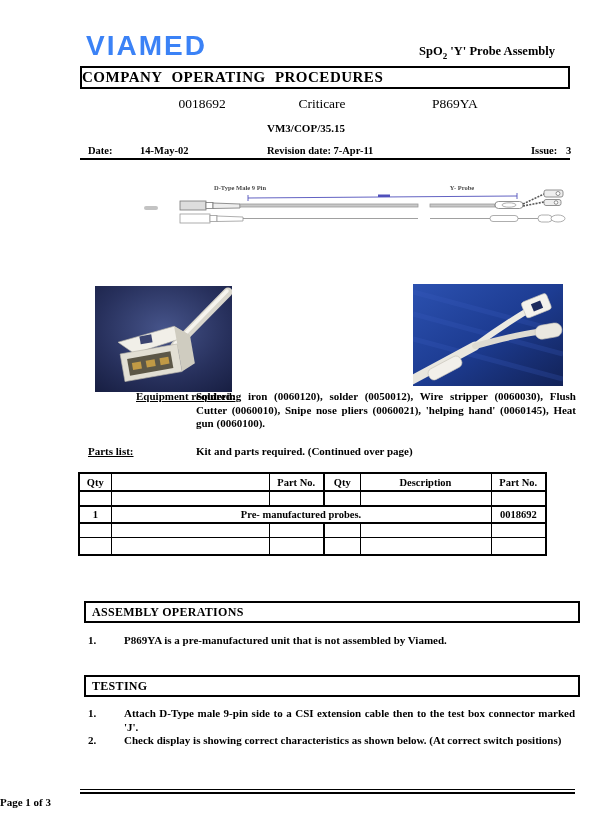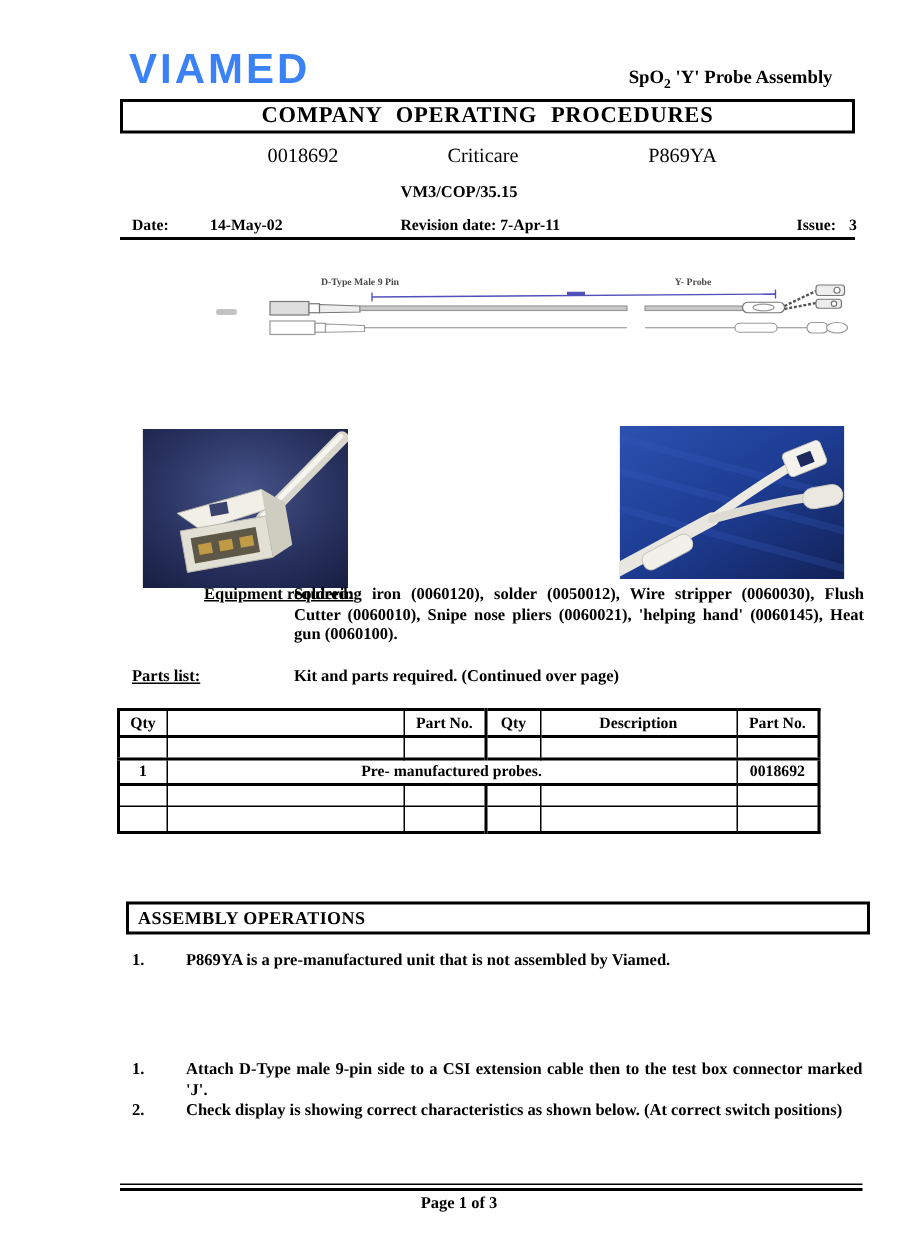--- a/index.html
+++ b/index.html
@@ -7,21 +7,21 @@
     position:relative;width:612px;height:828px;margin:0 auto;background:#ffffff;
     font-family:"Liberation Serif","DejaVu Serif",serif;color:#000;overflow:hidden;
   }
   .abs{position:absolute;}
   
   .logo{left:86px;top:30px;font-family:"Liberation Sans","DejaVu Sans",sans-serif;
         font-weight:bold;font-size:28px;letter-spacing:2px;color:#3b82f6;}
   .prod-title{right:57px;top:44px;font-size:12.5px;font-weight:bold;white-space:nowrap;}
   .prod-title sub{font-size:9px;}
   .cop-box{left:80px;top:66px;width:486px;height:19px;border:2px solid #000;
-           text-align:center;font-weight:bold;font-size:15px;line-height:19px;
+           font-weight:bold;font-size:15px;line-height:19px;
            letter-spacing:.5px;word-spacing:5px;}
   .code{top:96px;width:120px;text-align:center;font-size:13.5px;}
   .doc-num{left:0;top:122px;width:612px;text-align:center;font-weight:bold;font-size:11px;}
   .date-row span{font-weight:bold;font-size:10.5px;}
   .hr-thick{left:80px;top:158px;width:490px;height:2px;background:#000;}
   
   .diagram{left:140px;top:181px;width:432px;height:56px;}
   .dim-blur{position:absolute;left:4px;top:25px;width:14px;height:4px;background:#aaa;
             border-radius:2px;opacity:.7;}
   
@@ -45,21 +45,21 @@
   .tc{text-align:center;}
   
   .head-box{left:84px;width:486px;height:18px;border:2px solid #000;font-weight:bold;
             font-size:12px;line-height:18px;padding-left:6px;letter-spacing:.3px;box-sizing:content-box;}
   .item{left:88px;width:487px;display:flex;font-size:11px;font-weight:bold;line-height:13.5px;}
   .item .num{width:36px;flex:none;}
   .item .text{flex:1;text-align:justify;}
   
   .foot-line1{left:80px;top:789px;width:495px;height:1px;background:#000;}
   .foot-line2{left:80px;top:792px;width:495px;height:2px;background:#000;}
-  .foot-text{left:0;top:796px;width:612px;text-align:center;font-size:11px;font-weight:bold;}
+  .foot-text{left:0;top:796px;width:612px;font-size:11px;font-weight:bold;}
 </style>
 </head>
 <body>
 
 <div class="page">
 
   <div class="abs logo">VIAMED</div>
   <div class="abs prod-title"><span>SpO</span><sub>2</sub><span> 'Y' Probe Assembly</span></div>
 
   <div class="abs cop-box">COMPANY OPERATING PROCEDURES</div>
@@ -229,20 +229,21 @@
     </tr>
   </tbody>
     </table>
 
   <div class="abs head-box" style="top:601px;">ASSEMBLY OPERATIONS</div>
   <div class="abs item" style="top:634px;">
     <span class="num">1.</span>
     <span class="text">P869YA is a pre-manufactured unit that is not assembled by Viamed.</span>
   </div>
 
+  <div class="abs head-box" style="top:675px;">TESTING</div>
   <div class="abs item" style="top:707px;">
     <span class="num">1.</span>
     <span class="text">Attach D-Type male 9-pin side to a CSI extension cable then to the test box connector marked 'J'.</span>
   </div>
   <div class="abs item" style="top:734px;">
     <span class="num">2.</span>
     <span class="text">Check display is showing correct characteristics as shown below. (At correct switch positions)</span>
   </div>
 
   <div class="abs foot-line1"></div>

